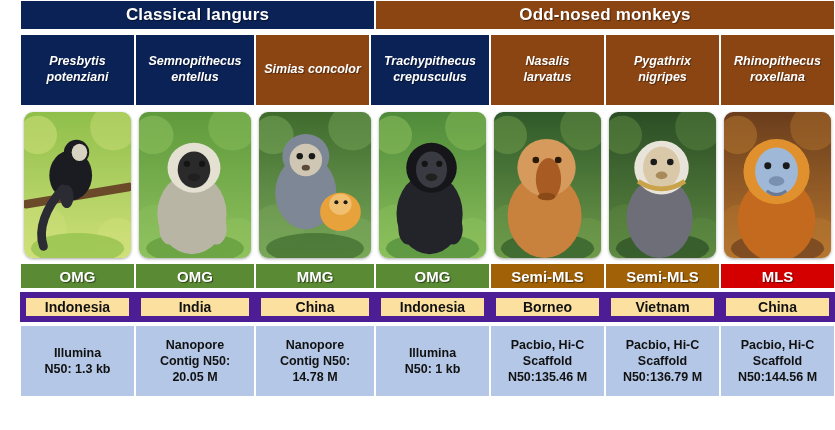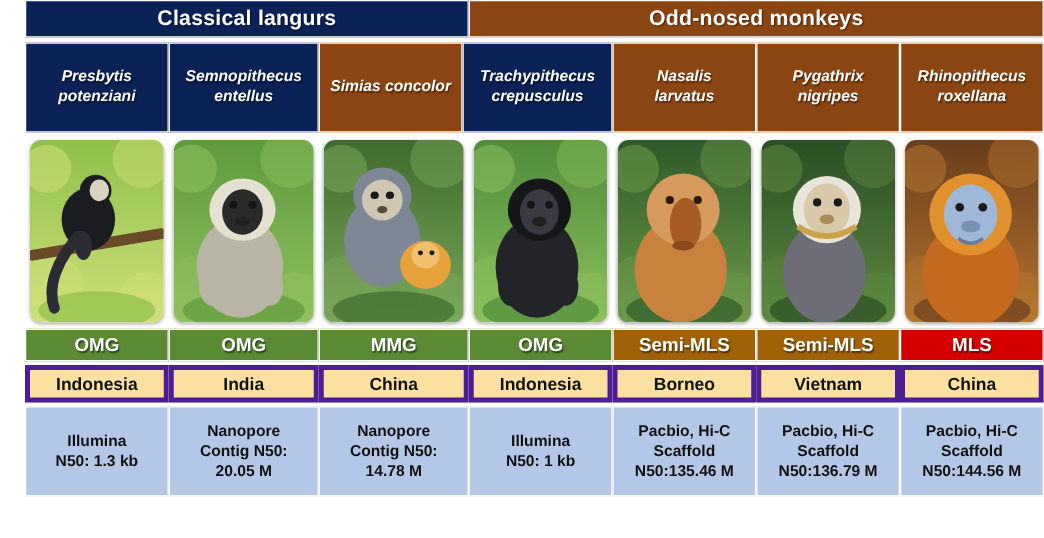--- a/index.html
+++ b/index.html
@@ -117,21 +117,21 @@
   #locality-row {
     height: 30px;
     margin-bottom: 3px;
   }
   .locality-cell {
     height: 30px;
     background: #fce0a0;
     color: #111111;
     font-weight: bold;
     font-size: 14px;
-    border: 4px solid #4c1d95;
+    border: 6px solid #4c1d95;
   }
 
   
   #assembly-row {
     height: 72px;
   }
   .assembly-cell {
     height: 72px;
     background: #b4c7e7;
     color: #111111;

